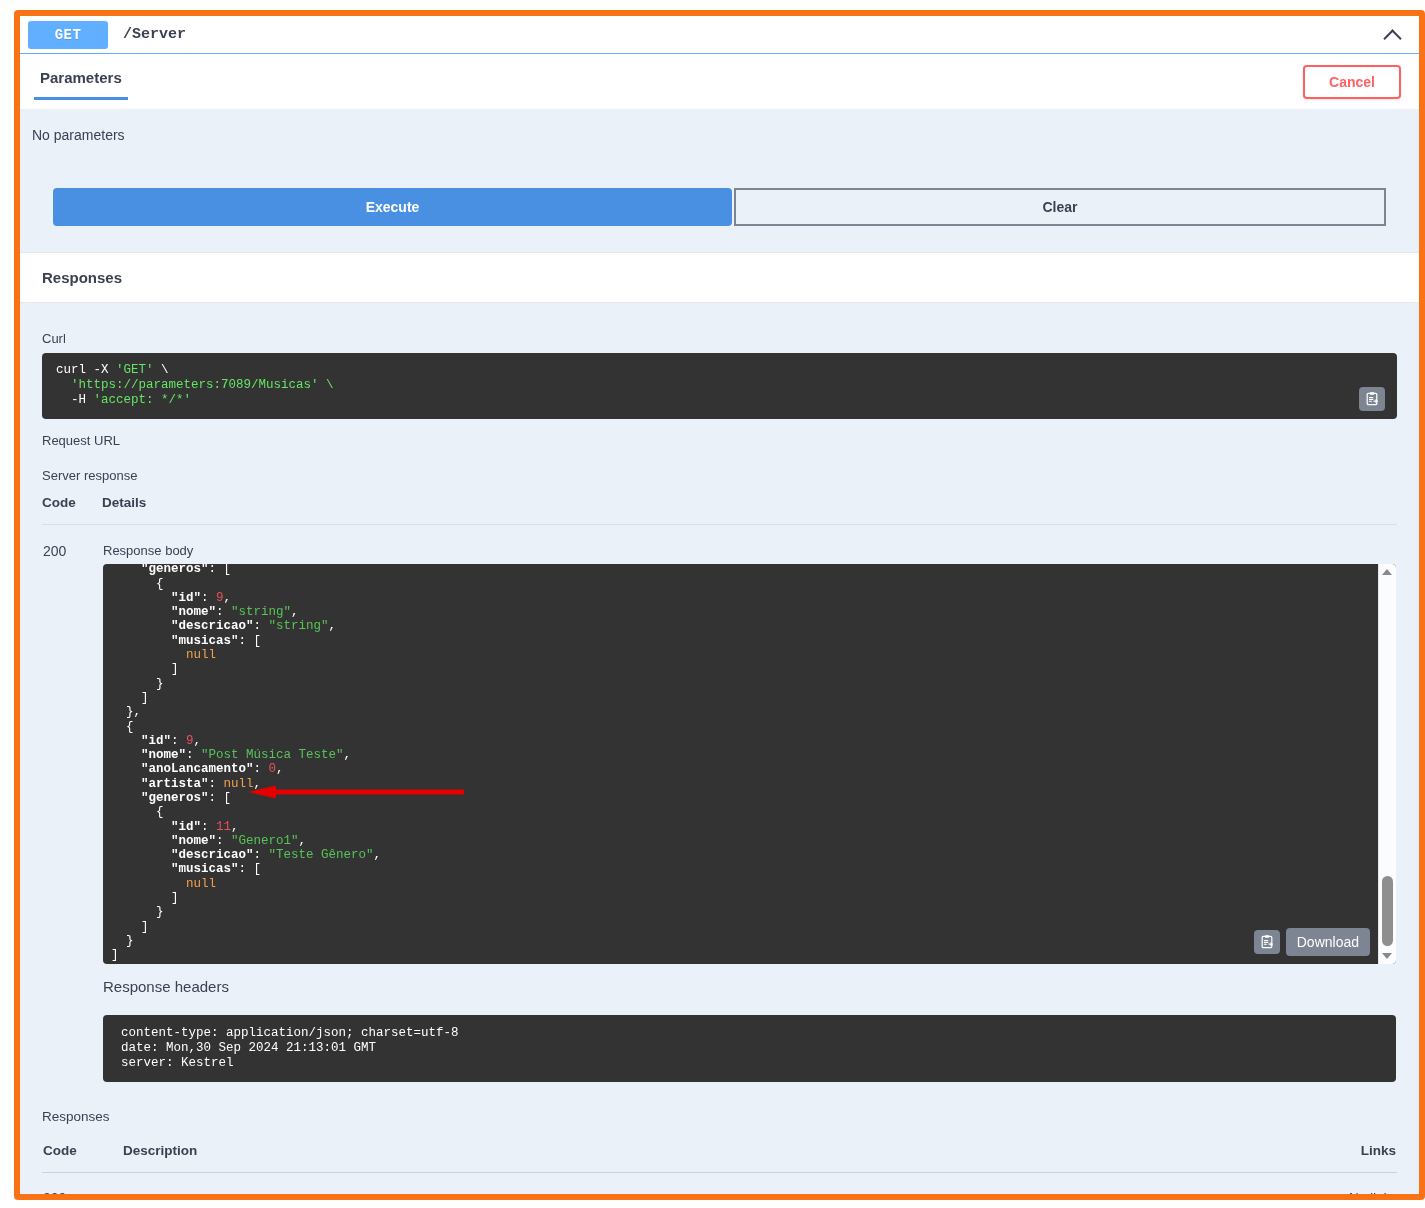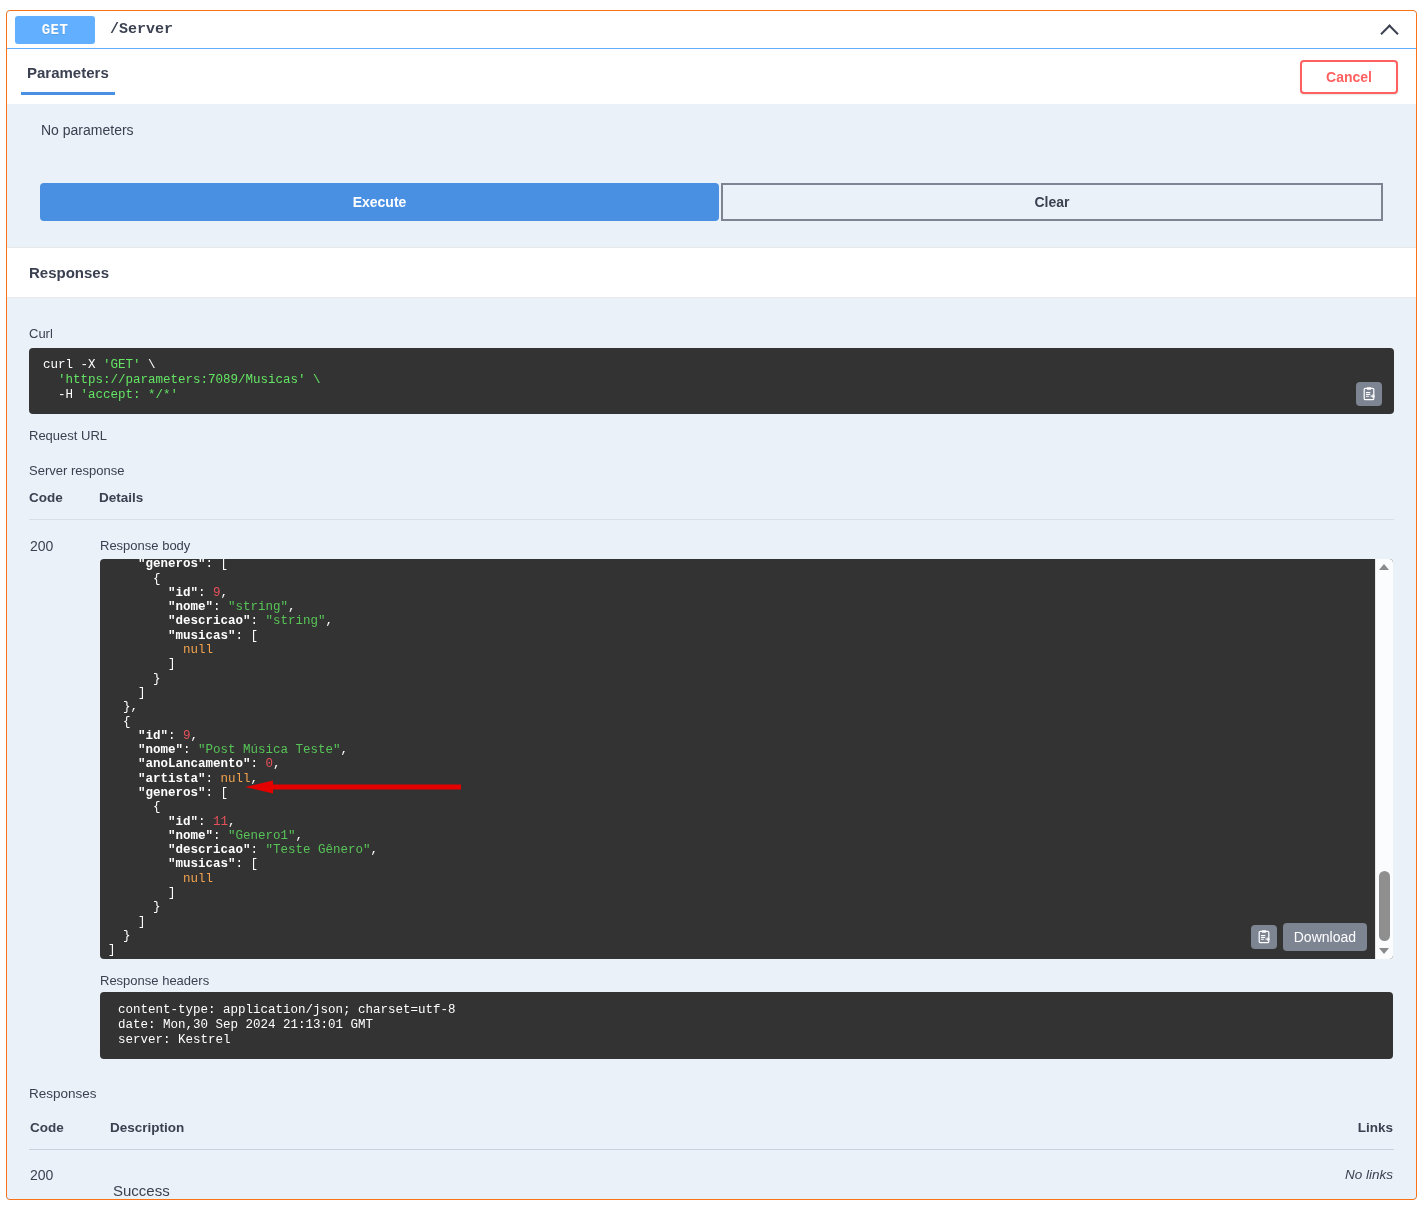--- a/index.html
+++ b/index.html
@@ -10,25 +10,25 @@
     width: 1425px; height: 1208px;
     font-family: "Liberation Sans", sans-serif;
     font-size: 14px;
     color: #3b4151;
     overflow: hidden;
   }
 
   
   .opblock {
     position: absolute;
-    left: 6px; top: 10px;
+    left: 14px; top: 10px;
     width: 1411px;
     height: 1190px;
     box-sizing: border-box;
-    border: 1px solid #f97316;
+    border: 6px solid #f97316;
     border-radius: 4px;
     background: #737373;
     overflow: hidden;
   }
 
   
   .opblock-summary {
     height: 38px;
     background: #ffffff;
     border-bottom: 1px solid #61affe;
@@ -113,21 +113,21 @@
   }
 
   
   .params-body {
     background: #eaf1f8;
     padding: 18px 0 0 0;
   }
   .no-parameters {
     color: #3b4151;
     font-size: 14px;
-    padding-left: 34px;
+    padding-left: 12px;
   }
   .exec-row {
     display: flex;
     margin: 45px 33px 0 33px;
   }
   .btn-execute {
     flex: 0 0 679px;
     background: #4990e2;
     border: 2px solid #4990e2;
     color: #ffffff;
@@ -312,21 +312,21 @@
   .anno-arrow {
     position: absolute;
     left: 145px;
     top: 221px;
     width: 216px;
     height: 14px;
     pointer-events: none;
   }
 
   
-  .rh-label { font-size: 13px; color:#3b4151; margin: 14px 0 4px 0; }
+  .rh-label { font-size: 15px; color:#3b4151; margin: 14px 0 20px 0; }
   .rh-block {
     background: #333333;
     border-radius: 4px;
     padding: 11px 18px;
     font-family: "Liberation Mono", monospace;
     font-size: 12.5px;
     line-height: 1.18;
     color: #ffffff;
     white-space: pre;
     width: 1293px;

